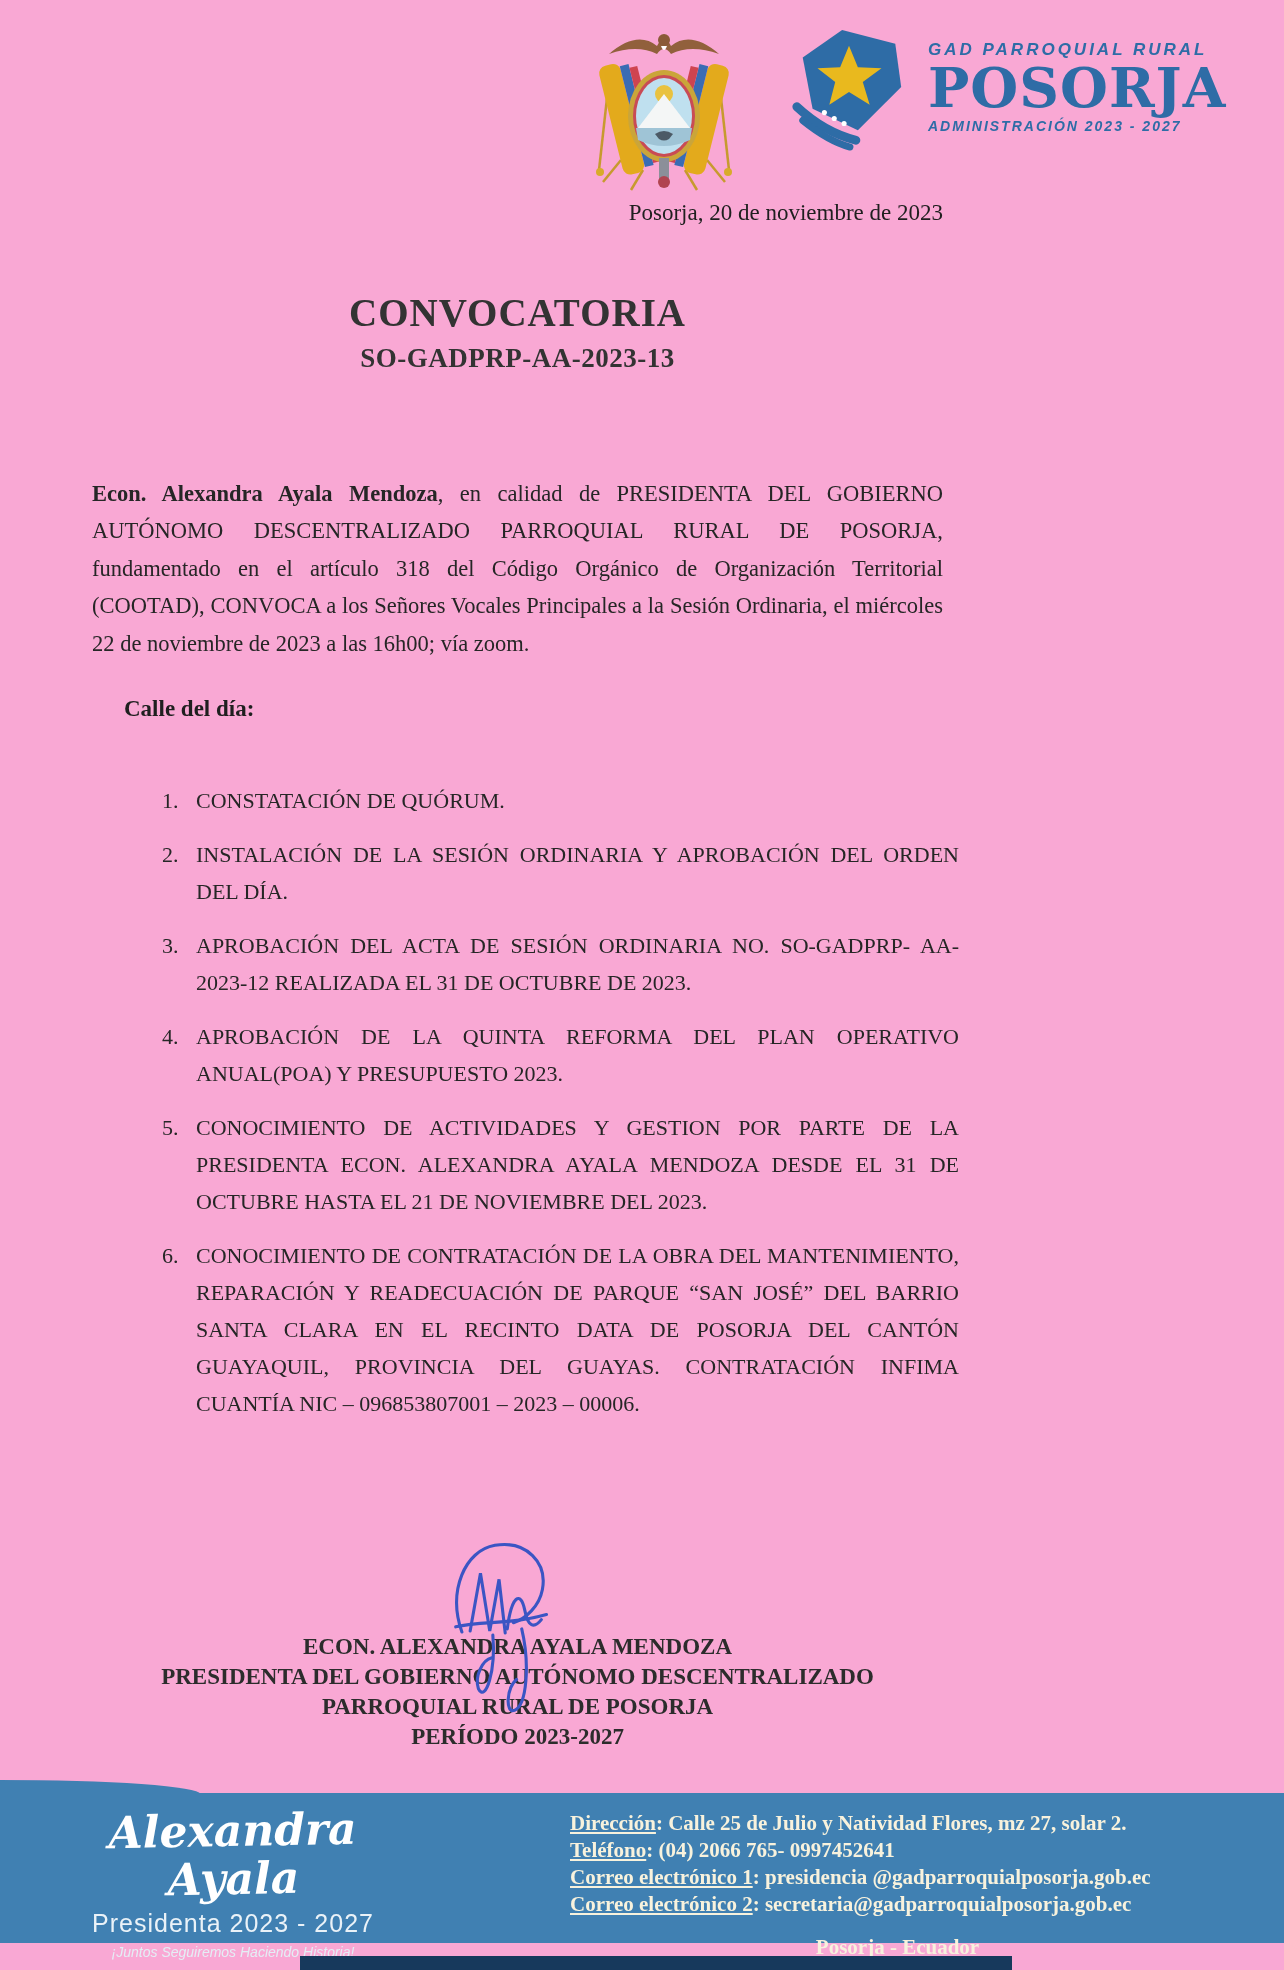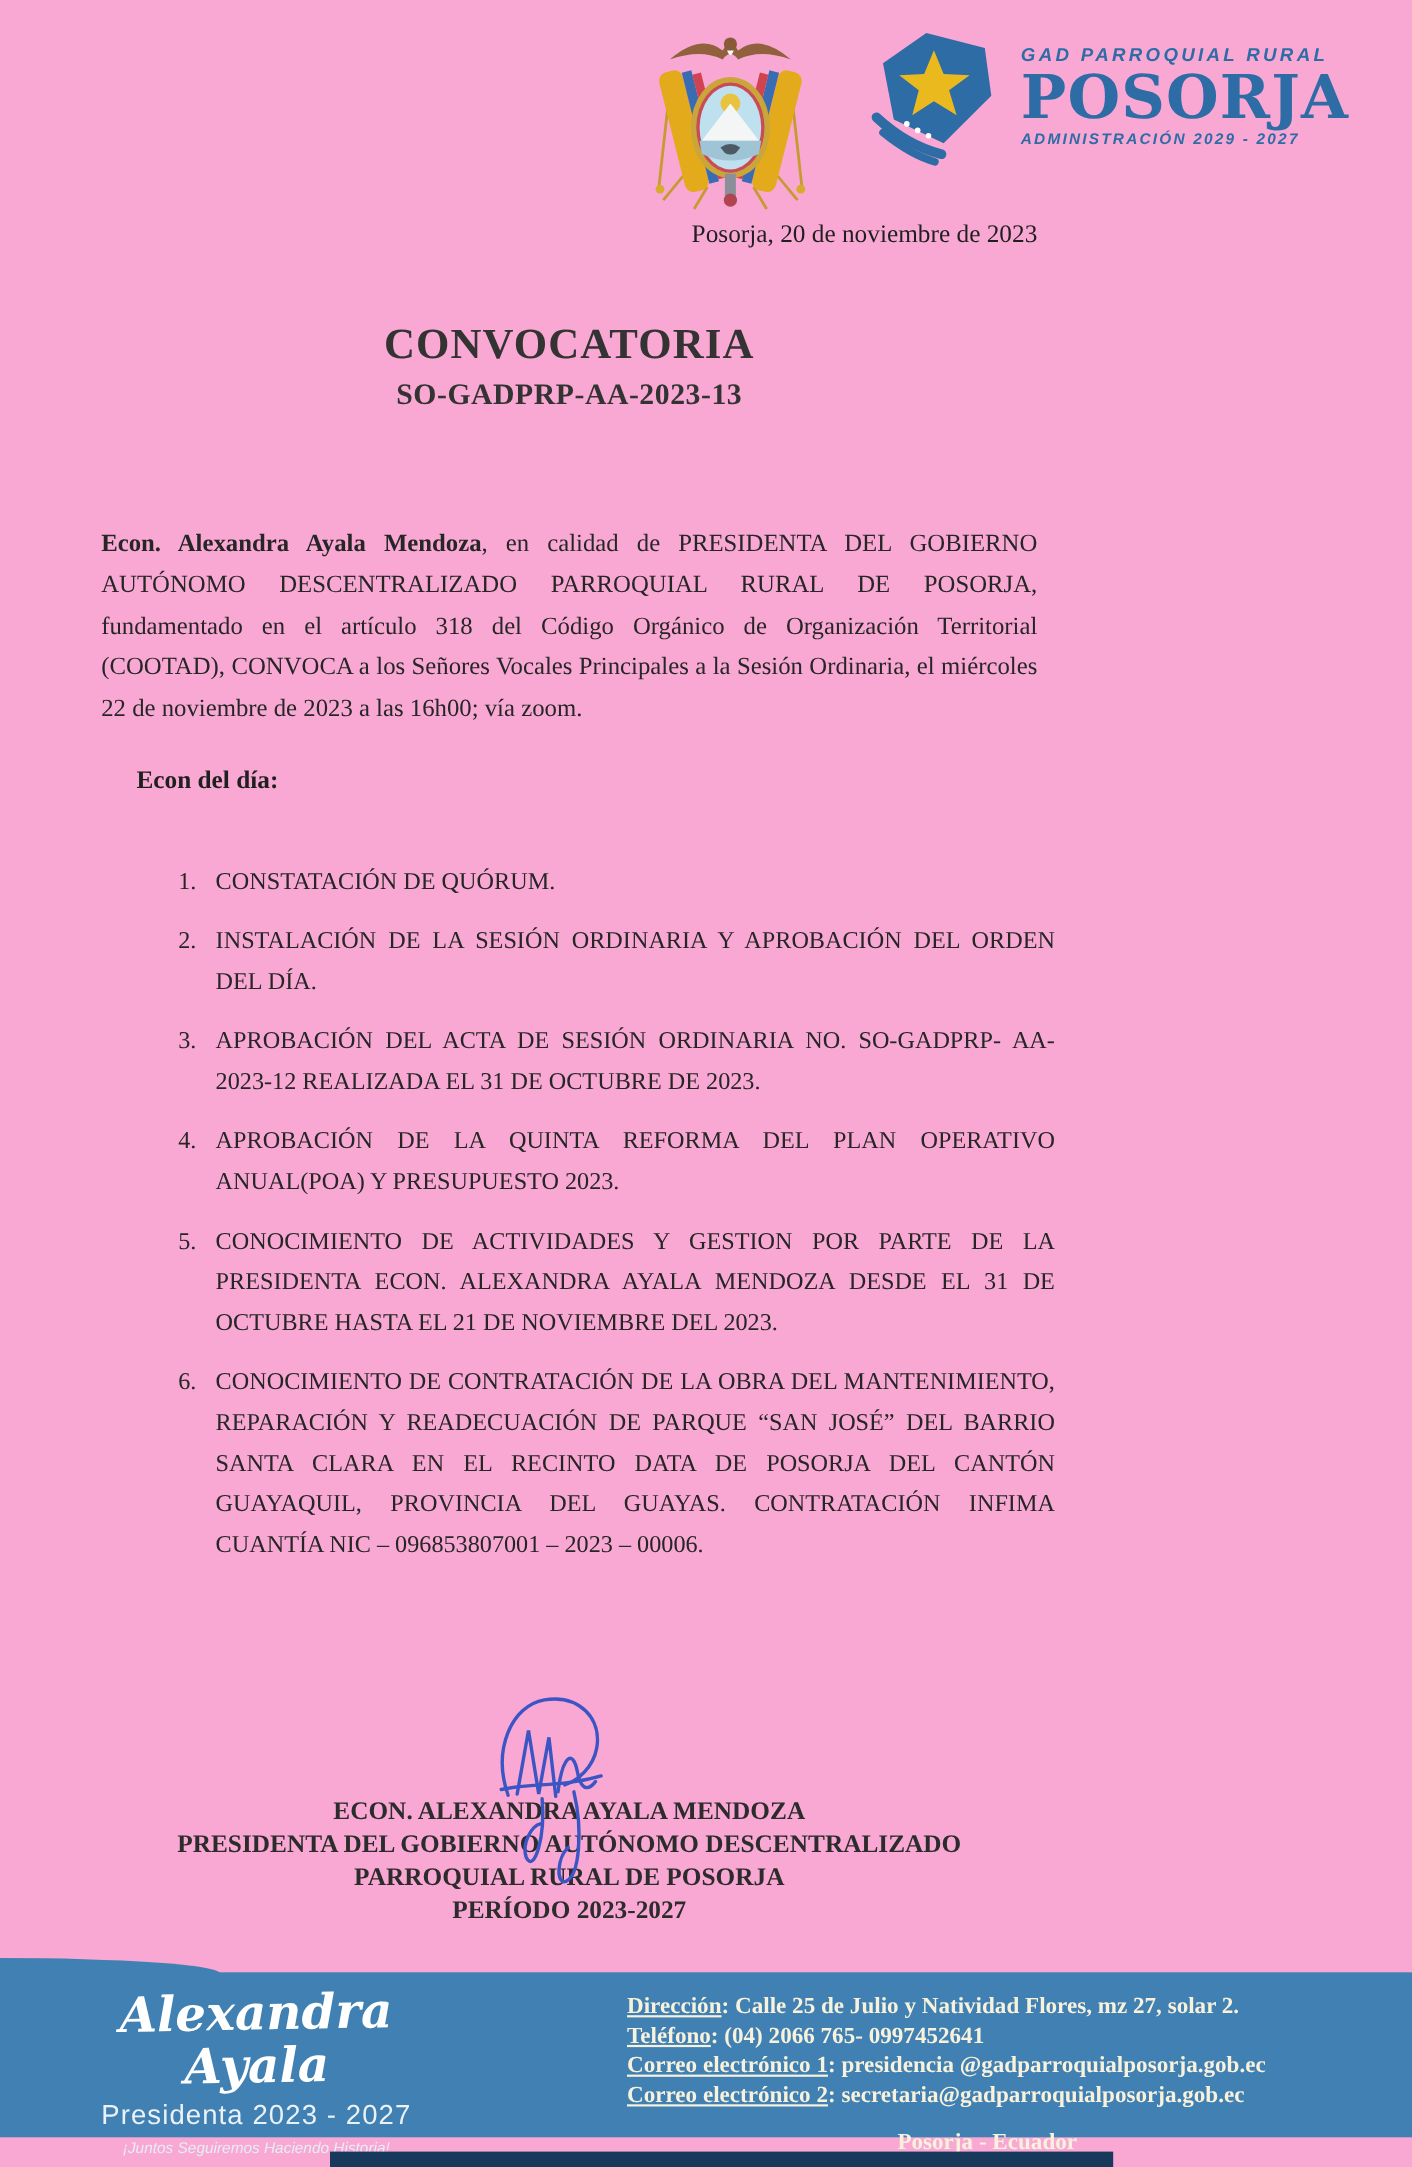--- a/index.html
+++ b/index.html
@@ -107,34 +107,34 @@
       <path d="M65,22 L74,44 L98,45 L79,59 L86,82 L65,69 L45,82 L51,59 L33,45 L56,44 Z" fill="#e9b91e"></path>
       <path d="M12,84 Q40,110 72,118" stroke="#2e6ca6" stroke-width="9" fill="none" stroke-linecap="round"></path>
       <path d="M18,98 Q44,119 66,125" stroke="#2e6ca6" stroke-width="7" fill="none" stroke-linecap="round"></path>
       <circle cx="40" cy="90" r="2.6" fill="#ffffff"></circle>
       <circle cx="50" cy="96" r="2.6" fill="#ffffff"></circle>
       <circle cx="60" cy="101" r="2.6" fill="#ffffff"></circle>
     </svg>
     <div class="plogo-text">
       <div class="plogo-top">GAD PARROQUIAL RURAL</div>
       <div class="plogo-name">POSORJA</div>
-      <div class="plogo-admin">ADMINISTRACIÓN 2029 - 2027</div>
+      <div class="plogo-admin">ADMINISTRACIÓN 2023 - 2027</div>
     </div>
   </div>
 
   <div class="date-line">Posorja, 20 de noviembre de 2023</div>
 
   <div class="title-block">
     <div class="doc-title">CONVOCATORIA</div>
     <div class="doc-number">SO-GADPRP-AA-2023-13</div>
   </div>
 
   <p class="intro"><span class="b">Econ. Alexandra Ayala Mendoza</span><span>, en calidad de PRESIDENTA DEL GOBIERNO AUTÓNOMO DESCENTRALIZADO PARROQUIAL RURAL DE POSORJA, fundamentado en el artículo 318 del Código Orgánico de Organización Territorial (COOTAD), CONVOCA a los Señores Vocales Principales a la Sesión Ordinaria, el miércoles 22 de noviembre de 2023 a las 16h00; vía zoom.</span></p>
 
-  <div class="agenda-heading">Econ del día:</div>
+  <div class="agenda-heading">Calle del día:</div>
   <ol class="agenda">
     <li>CONSTATACIÓN DE QUÓRUM.</li>
     <li>INSTALACIÓN DE LA SESIÓN ORDINARIA Y APROBACIÓN DEL ORDEN DEL DÍA.</li>
     <li>APROBACIÓN DEL ACTA DE SESIÓN ORDINARIA NO. SO-GADPRP- AA-2023-12 REALIZADA EL 31 DE OCTUBRE DE 2023.</li>
     <li>APROBACIÓN DE LA QUINTA REFORMA DEL PLAN OPERATIVO ANUAL(POA) Y PRESUPUESTO 2023.</li>
     <li>CONOCIMIENTO DE ACTIVIDADES Y GESTION POR PARTE DE LA PRESIDENTA ECON. ALEXANDRA AYALA MENDOZA DESDE EL 31 DE OCTUBRE HASTA EL 21 DE NOVIEMBRE DEL 2023.</li>
     <li>CONOCIMIENTO DE CONTRATACIÓN DE LA OBRA DEL MANTENIMIENTO, REPARACIÓN Y READECUACIÓN DE PARQUE “SAN JOSÉ” DEL BARRIO SANTA CLARA EN EL RECINTO DATA DE POSORJA DEL CANTÓN GUAYAQUIL, PROVINCIA DEL GUAYAS. CONTRATACIÓN INFIMA CUANTÍA NIC – 096853807001 – 2023 – 00006.</li>
   </ol>
 
   <svg class="sig-scribble" viewBox="0 0 130 190">

